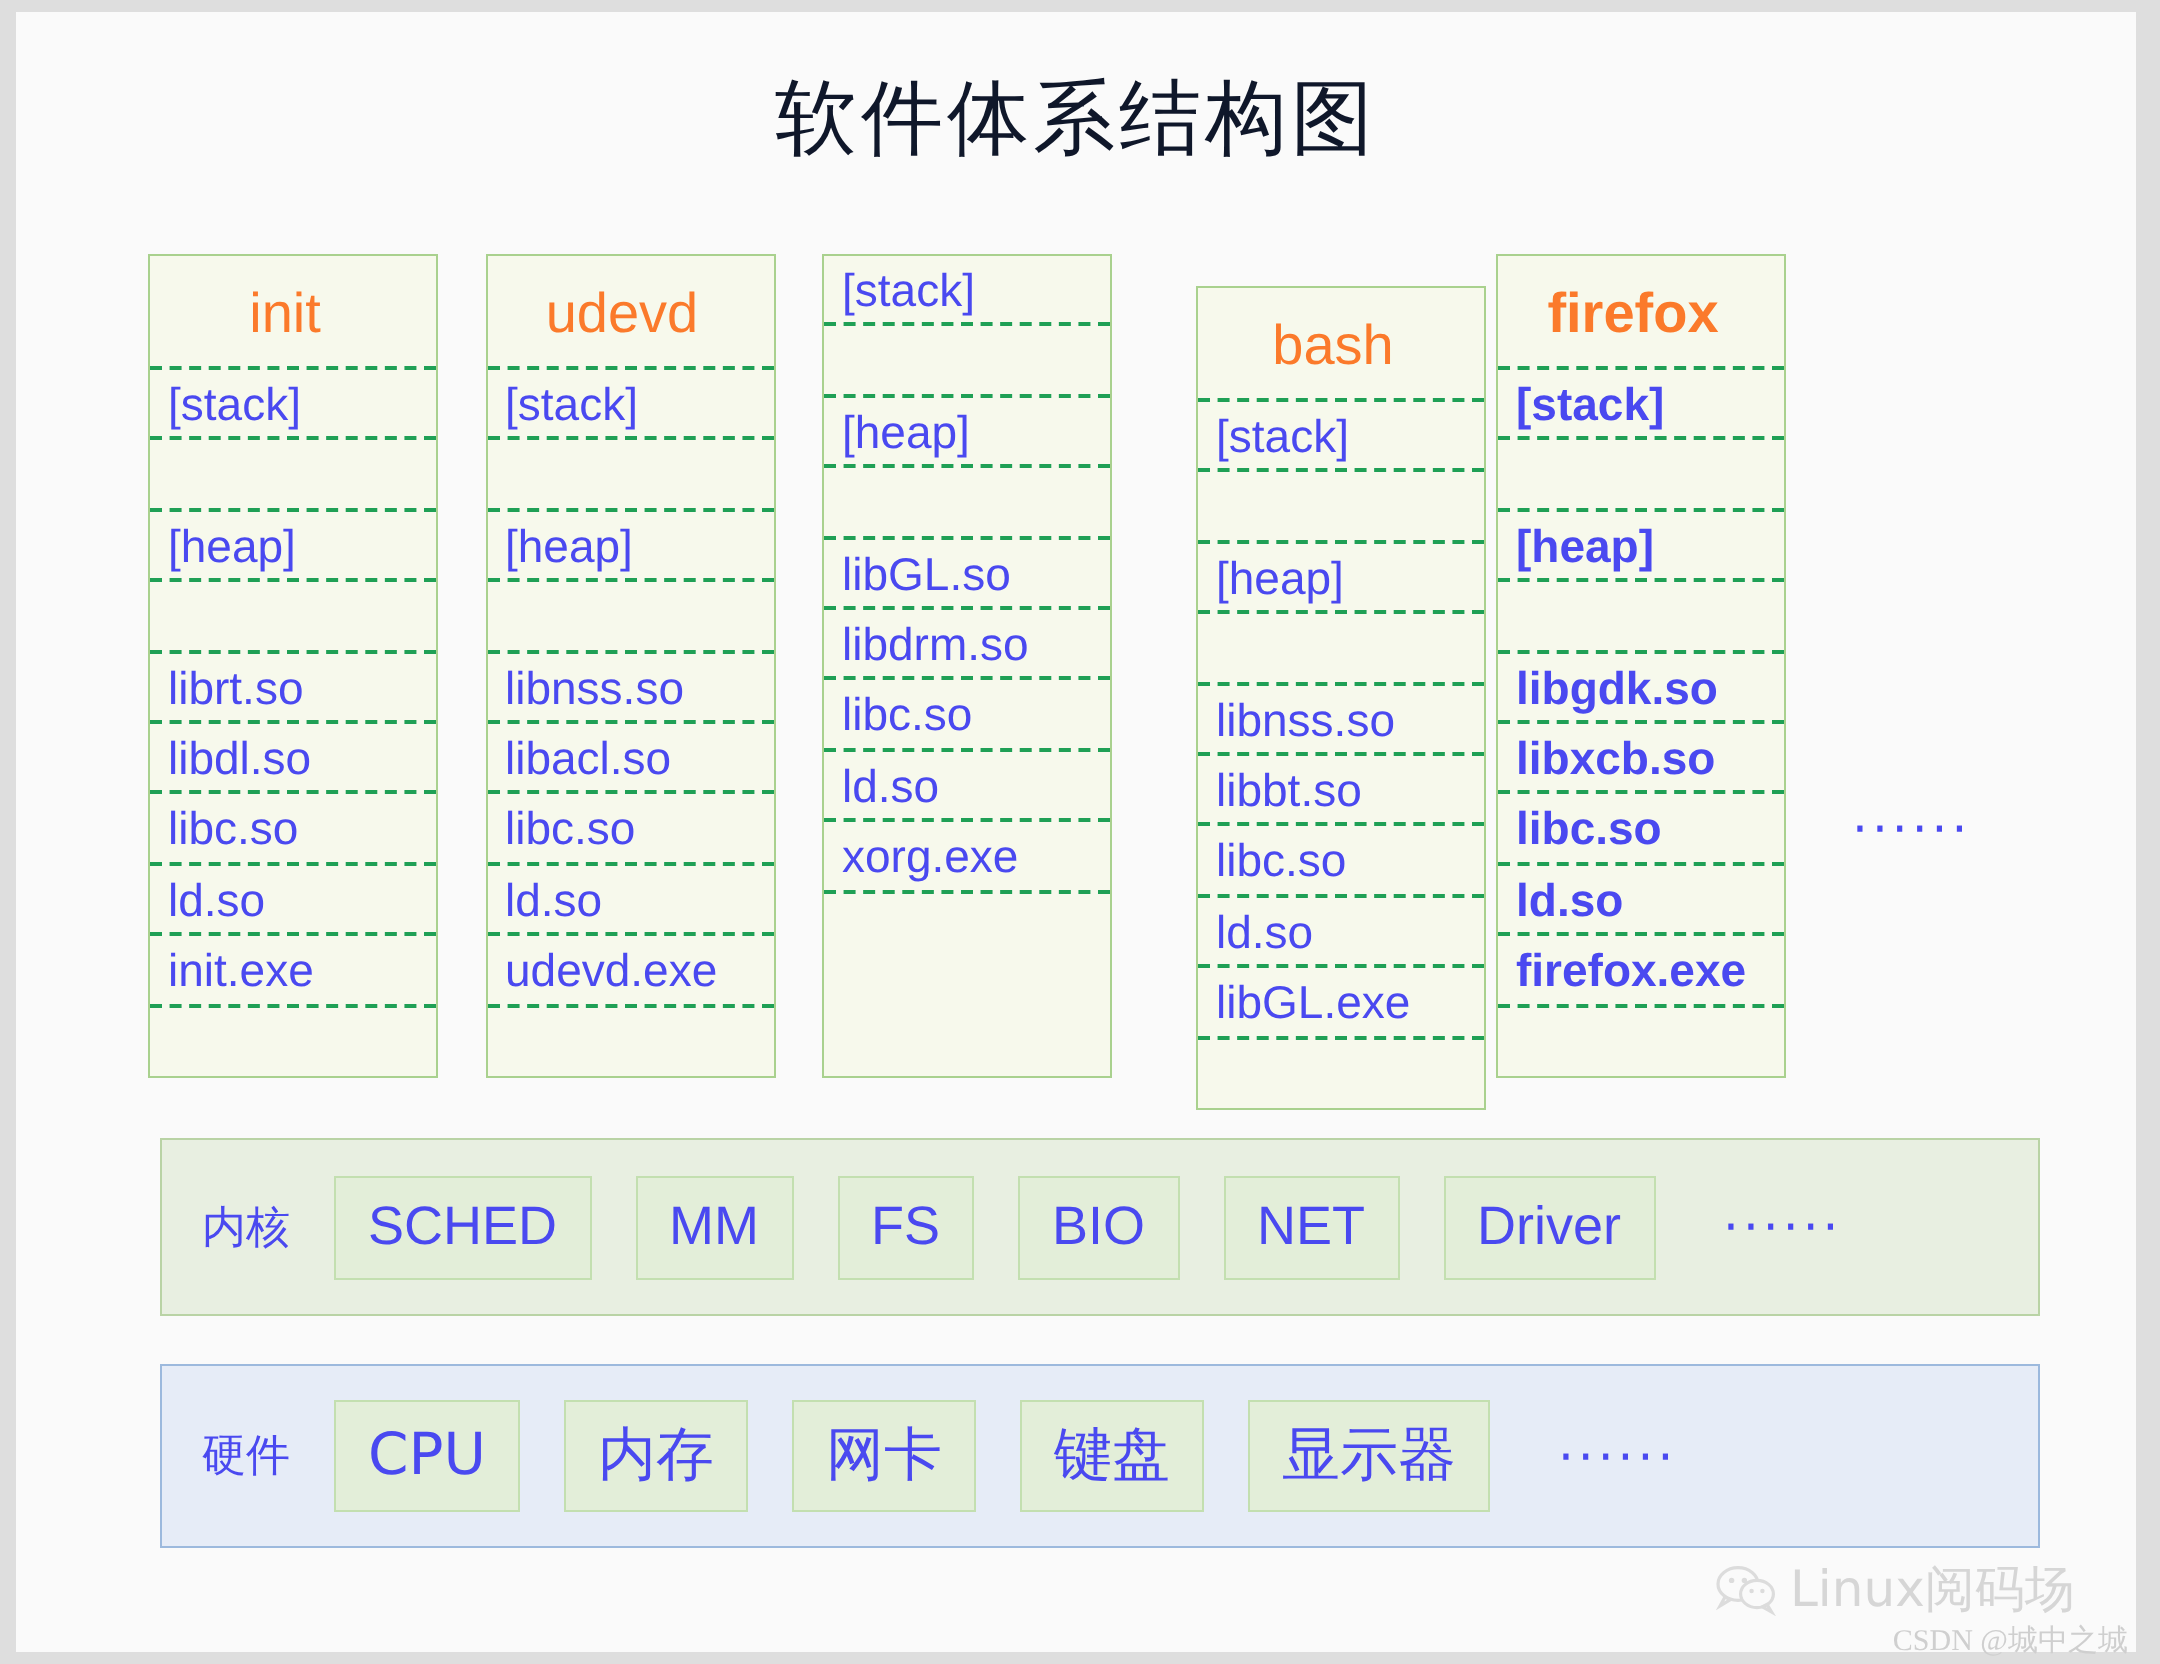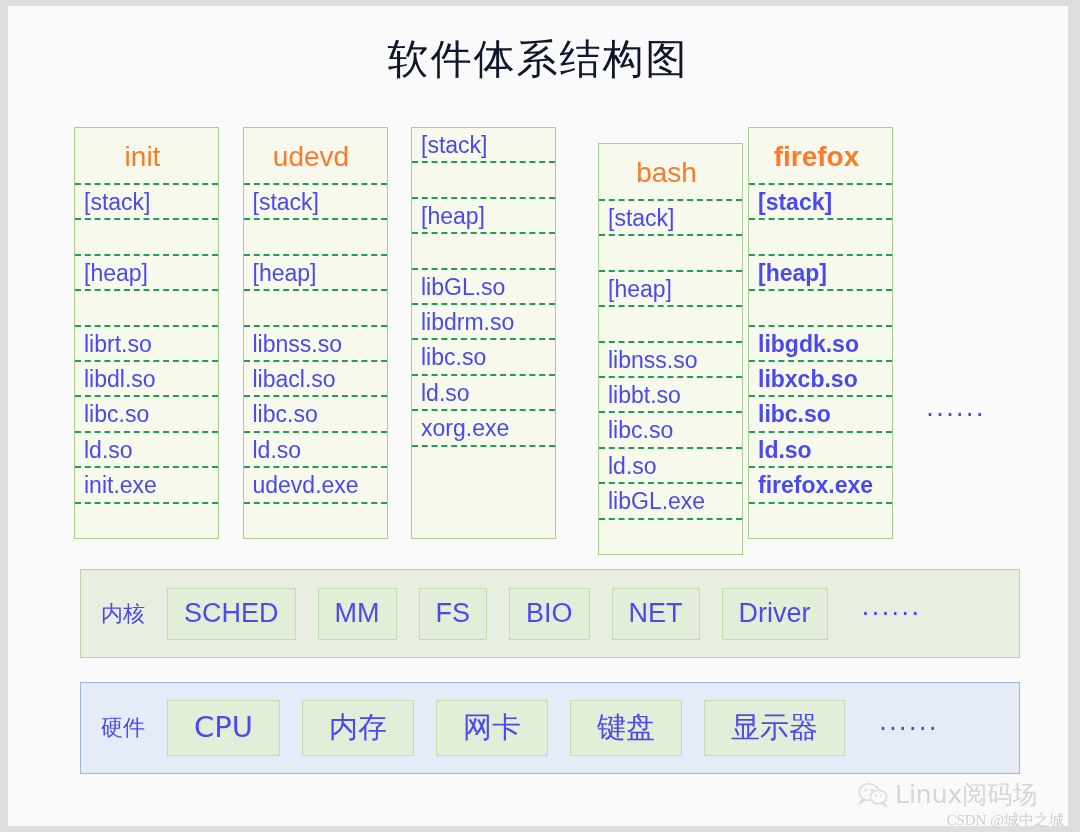--- a/index.html
+++ b/index.html
@@ -143,21 +143,21 @@
     border: 1.5px solid #9cb9dd;
     display: flex;
     align-items: center;
     padding-left: 20px;
   }
 
   .hw-box {
     height: 56px;
     line-height: 52px;
     margin-left: 22px;
-    padding: 0 26px;
+    padding: 0 16px;
     background: #e3eed9;
     border: 1.5px solid #c3dfb0;
     color: #4a49f0;
     font-size: 29px;
     text-align: center;
     white-space: nowrap;
     font-family: "DejaVu Sans", "Liberation Sans", sans-serif;
   }
 
   #hardware .ellipsis { margin-left: 34px; }

